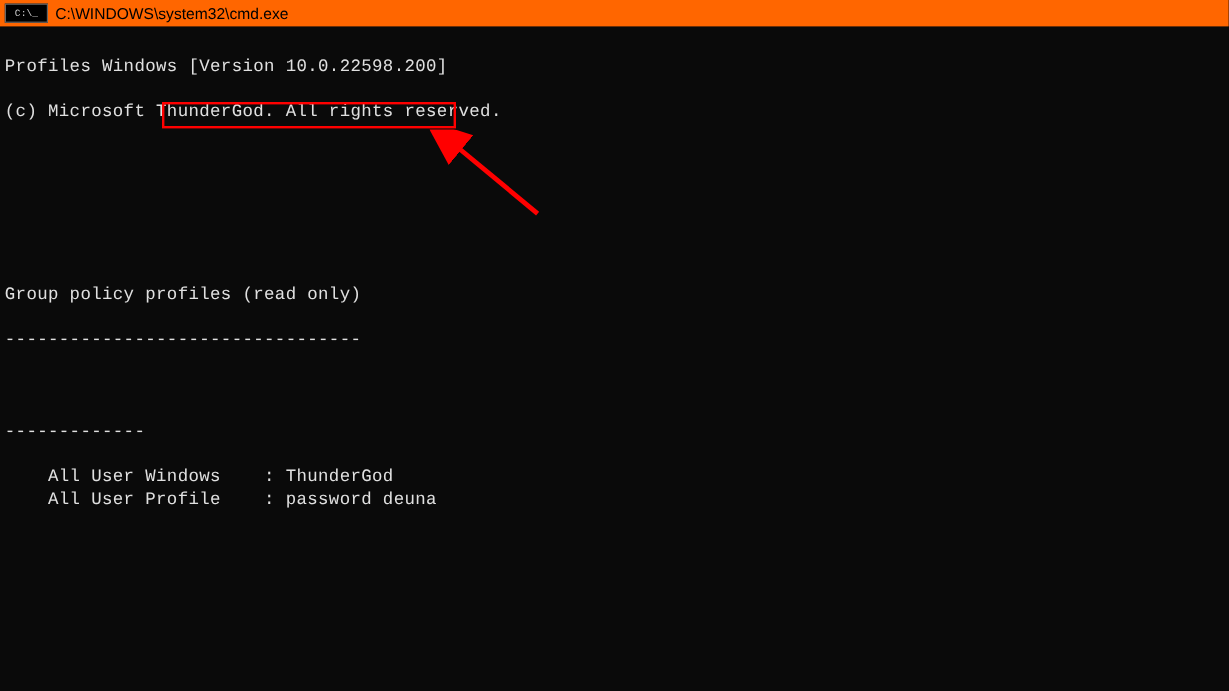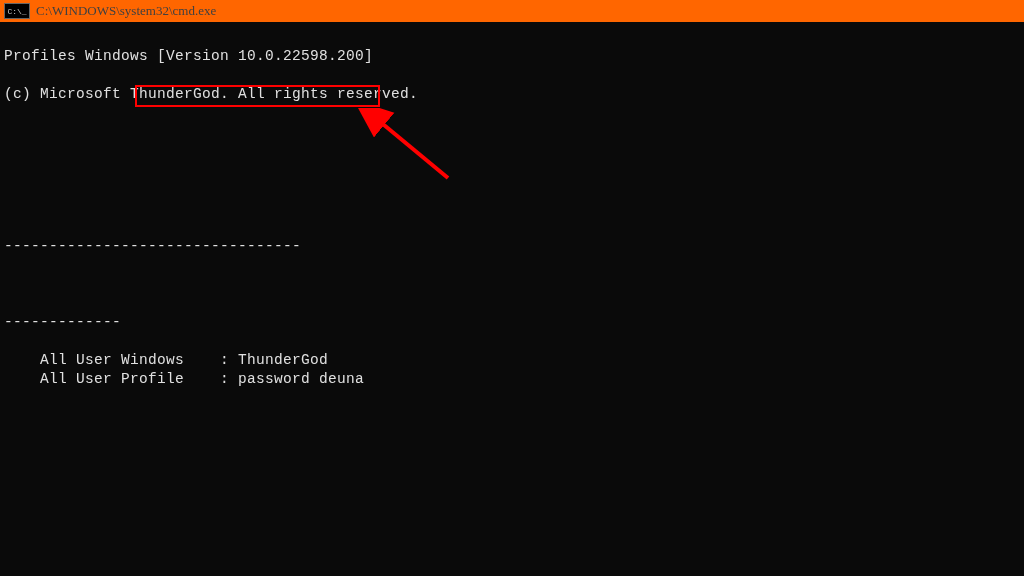--- a/index.html
+++ b/index.html
@@ -17,34 +17,34 @@
     }
     .title-bar {
       background-color: #ff6600;
       height: 22px;
       display: flex;
       align-items: center;
       padding: 0 4px;
       gap: 6px;
     }
     .title-icon {
-      width: 26px;
+      width: 36px;
       height: 16px;
       background-color: #000;
       border: 1px solid #666;
       display: flex;
       align-items: center;
       justify-content: center;
       font-size: 8px;
       color: #ccc;
     }
     .title-text {
-      color: #404040;
+      color: #000000;
       font-size: 13px;
-      font-family: Liberation Serif, serif;
+      font-family: Liberation Sans, sans-serif;
       font-weight: 400;
       text-align: center;
     }
     .terminal {
       padding: 6px 4px;
       color: #e0e0e0;
       font-size: 14.5px;
       line-height: 19px;
       white-space: pre;
       letter-spacing: 0.3px;
@@ -75,20 +75,21 @@
   <div class="title-icon">C:\_</div>
   <div class="title-text">C:\WINDOWS\system32\cmd.exe</div>
 </div>
 
 <div class="terminal">
 <div>Profiles Windows [Version 10.0.22598.200]</div>
 <div>(c) Microsoft ThunderGod. All rights reserved.</div>
 <div class="blank-line"></div>
 <div class="blank-line"></div>
 <div class="blank-line"></div>
+<div>Group policy profiles (read only)</div>
 <div>---------------------------------</div>
 <div class="blank-line"></div>
 <div>-------------</div>
 <div id="profiles-container"><div>    All User Windows    : ThunderGod</div><div>    All User Profile    : password deuna</div></div>
 </div>
 
 <div class="highlight-box"></div>
 
 <svg class="arrow-svg" width="120" height="90">
   <defs>

